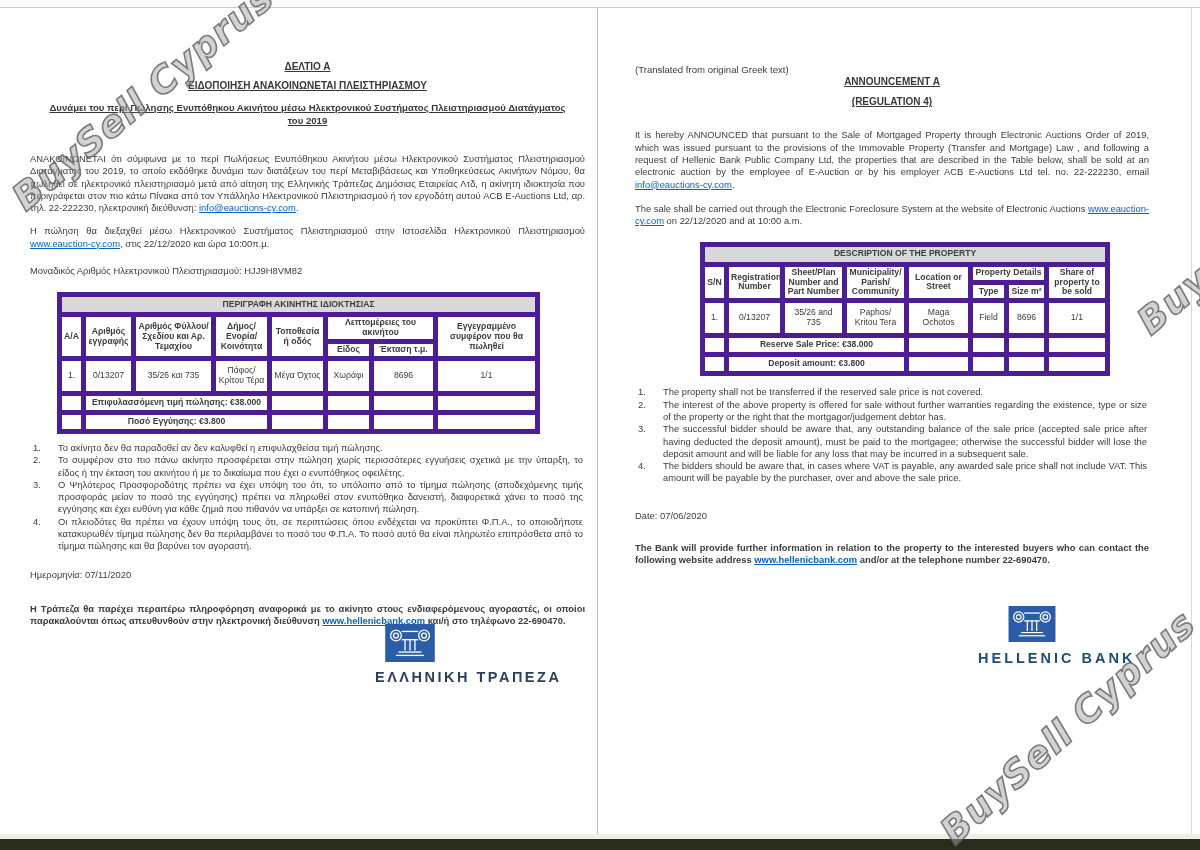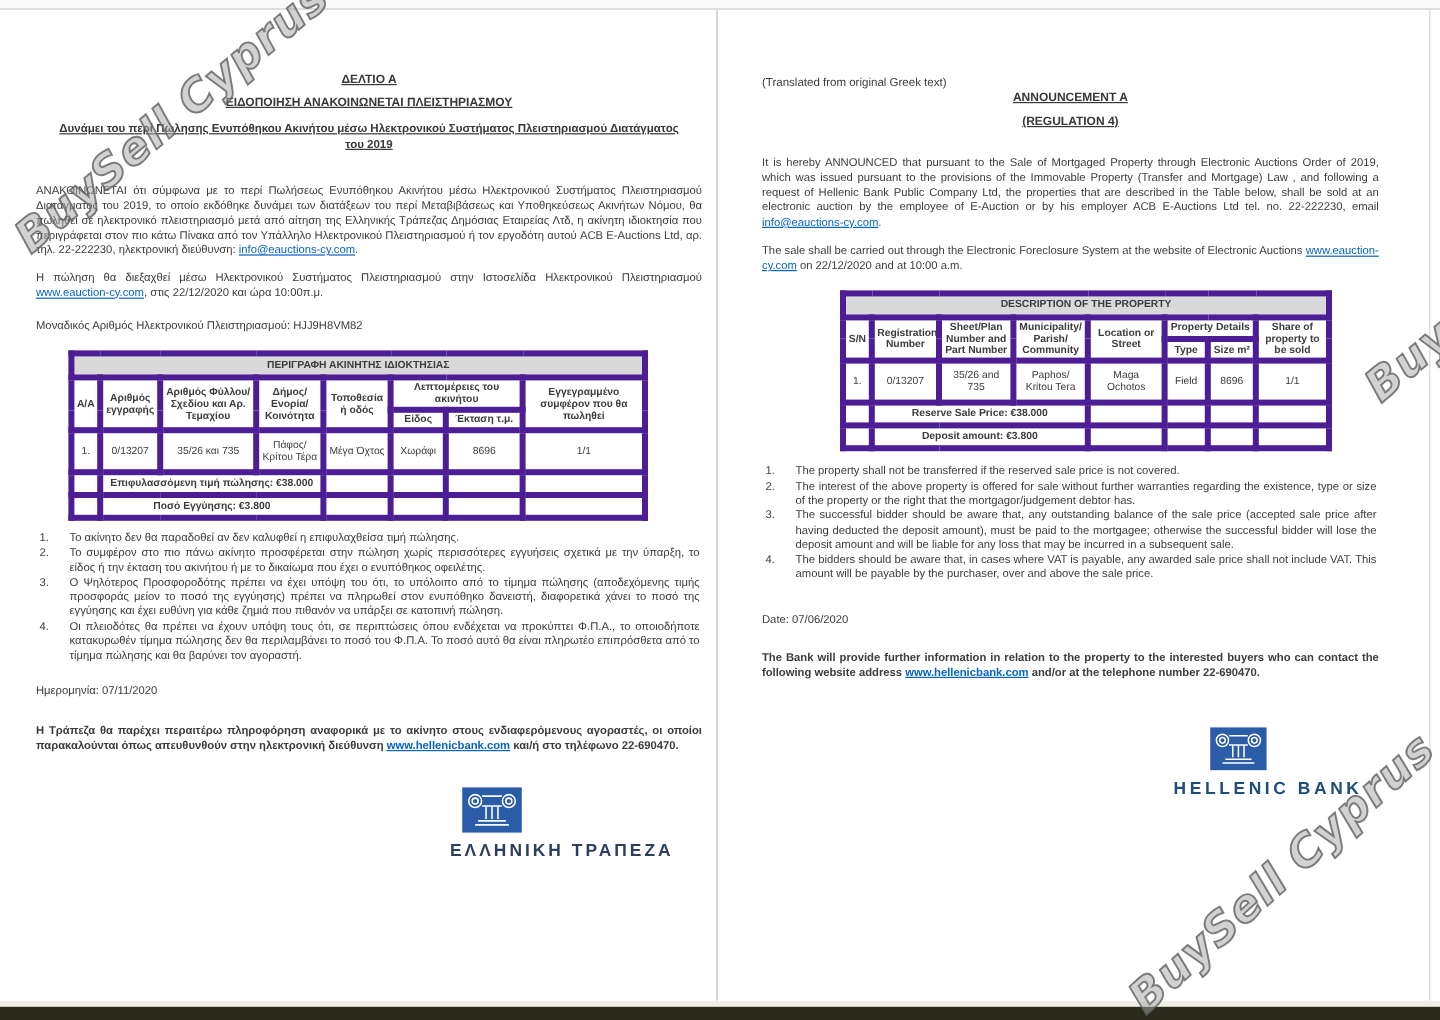--- a/index.html
+++ b/index.html
@@ -152,21 +152,21 @@
     <div class="note">
         <span class="num">4.</span>
         <span class="ntext">Οι πλειοδότες θα πρέπει να έχουν υπόψη τους ότι, σε περιπτώσεις όπου ενδέχεται να προκύπτει Φ.Π.Α., το οποιοδήποτε κατακυρωθέν τίμημα πώλησης δεν θα περιλαμβάνει το ποσό του Φ.Π.Α. Το ποσό αυτό θα είναι πληρωτέο επιπρόσθετα από το τίμημα πώλησης και θα βαρύνει τον αγοραστή.</span>
       </div>
   </div>
 
   <p class="plain" style="margin-top:16px;">Ημερομηνία: 07/11/2020</p>
 
   <p class="doc bold" style="margin-top:22px;"><span>Η Τράπεζα θα παρέχει περαιτέρω πληροφόρηση αναφορικά με το ακίνητο στους ενδιαφερόμενους αγοραστές, οι οποίοι παρακαλούνται όπως απευθυνθούν στην ηλεκτρονική διεύθυνση </span><a class="link">www.hellenicbank.com</a><span> και/ή στο τηλέφωνο 22-690470.</span></p>
 
-  <div class="logo-block" style="left:365px;top:648px;">
+  <div class="logo-block" style="left:365px;top:616px;">
     <svg class="logo-mark" style="margin-left:10px;" width="50" height="38" viewBox="0 0 60 46">
       <rect x="0" y="0" width="60" height="46" fill="#2a5ca8"></rect>
       <g stroke="#ffffff" stroke-width="1.6" fill="none">
         <circle cx="13" cy="14" r="6.5"></circle>
           <circle cx="13" cy="14" r="3"></circle>
         <circle cx="47" cy="14" r="6.5"></circle>
           <circle cx="47" cy="14" r="3"></circle>
         <line x1="20" y1="9" x2="40" y2="9"></line>
         <line x1="20" y1="19" x2="40" y2="19"></line>
         <line x1="24" y1="19" x2="24" y2="32"></line>

